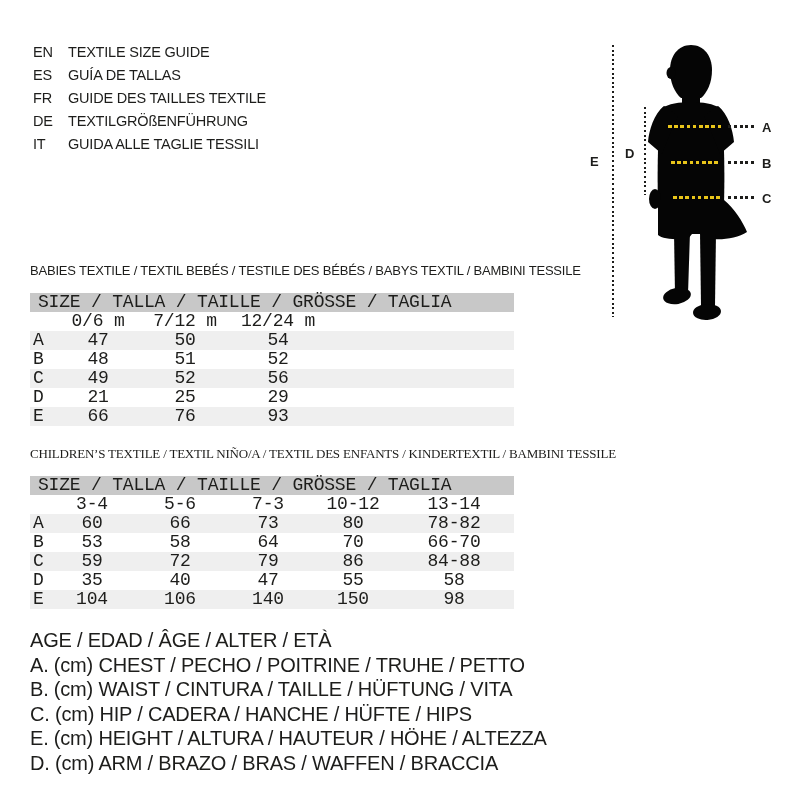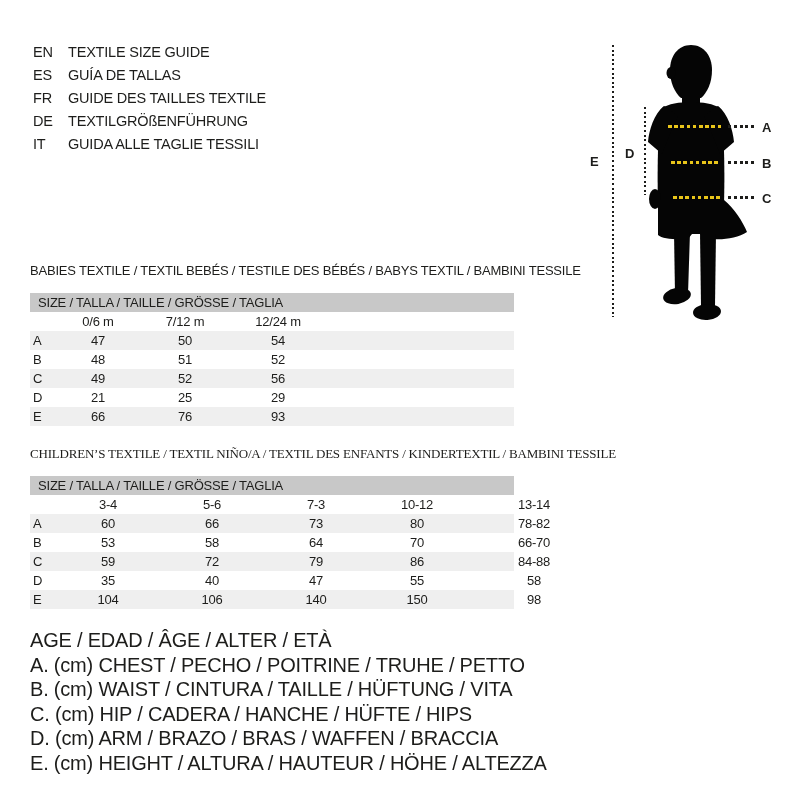--- a/index.html
+++ b/index.html
@@ -18,30 +18,30 @@
   .lang-label{white-space:nowrap;}
 
   
   .section-title{
     position:absolute;left:30px;font-size:13px;letter-spacing:-0.2px;white-space:nowrap;
   }
   .babies-title{top:263px;}
   .children-title{top:446px;font-family:Liberation Serif, serif;}
 
   
-  .size-table{position:absolute;left:30px;width:484px;font-size:13px;letter-spacing:-0.2px;}
+  .size-table{position:absolute;left:30px;width:484px;font-size:18px;letter-spacing:-0.2px;font-family:Liberation Mono, monospace;}
   .babies-table{top:293px;}
   .children-table{top:476px;}
   .size-header-row{
     height:19px;line-height:19px;background:var(--hdr,#c8c8c8);
     padding-left:8px;box-sizing:border-box;
   }
   .t-row{display:grid;height:19px;line-height:19px;}
   .babies-table .t-row{grid-template-columns:18px 100px 74px 112px 1fr;}
-  .children-table .t-row{grid-template-columns:18px 88px 88px 88px 82px 120px;gap:16px;}
+  .children-table .t-row{grid-template-columns:18px 88px 88px 88px 82px 120px;}
   .t-row.stripe{background:var(--stripe,#efefef);}
   .t-cell{text-align:center;overflow:hidden;}
   .t-letter{text-align:left;padding-left:3px;}
 
   
   .legend-block{position:absolute;left:30px;top:628px;}
   .legend-line{font-size:20px;line-height:24.5px;letter-spacing:-0.2px;white-space:nowrap;}
 
   
   .figure-area{position:absolute;left:570px;top:20px;width:230px;height:308px;}
@@ -239,17 +239,17 @@
       <div class="t-cell">150</div>
       <div class="t-cell">98</div>
     </div>
   </div>
 
   <div class="legend-block">
     <div class="legend-line">AGE / EDAD / ÂGE / ALTER / ETÀ</div>
     <div class="legend-line">A. (cm) CHEST / PECHO / POITRINE / TRUHE / PETTO</div>
     <div class="legend-line">B. (cm) WAIST / CINTURA / TAILLE / HÜFTUNG / VITA</div>
     <div class="legend-line">C. (cm) HIP / CADERA / HANCHE / HÜFTE / HIPS</div>
+    <div class="legend-line">E. (cm) HEIGHT / ALTURA / HAUTEUR / HÖHE / ALTEZZA</div>
     <div class="legend-line">D. (cm) ARM / BRAZO / BRAS / WAFFEN / BRACCIA</div>
-    <div class="legend-line">E. (cm) HEIGHT / ALTURA / HAUTEUR / HÖHE / ALTEZZA</div>
   </div>
 
 </div>
 
 </body></html>

